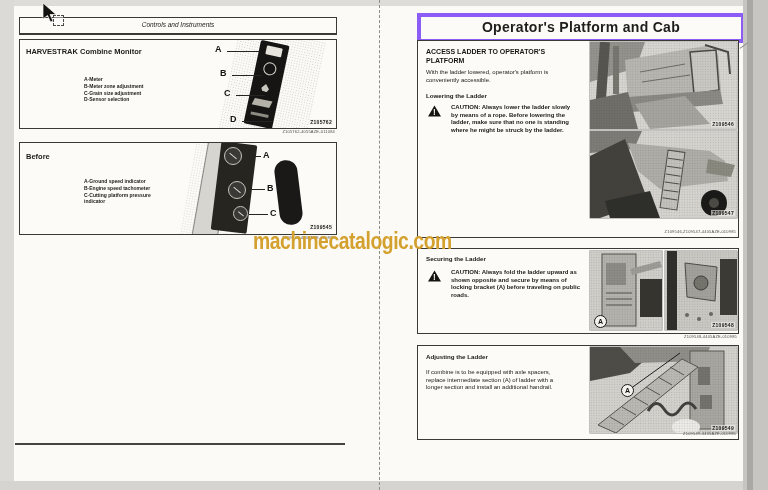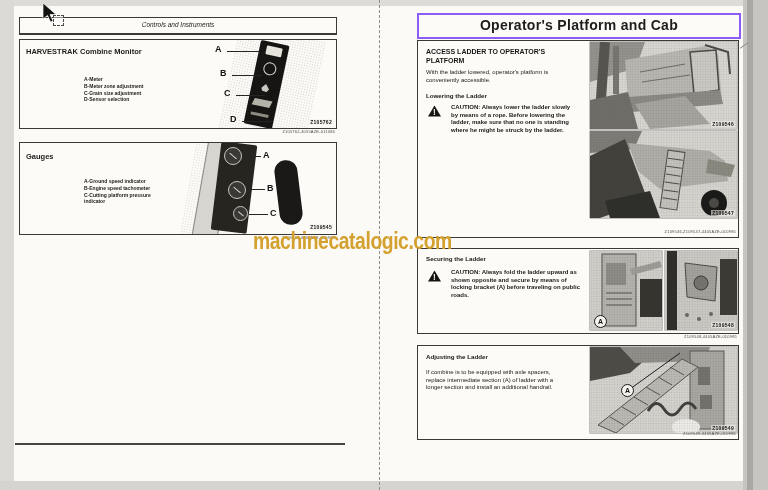--- a/index.html
+++ b/index.html
@@ -77,21 +77,21 @@
       <div class="lead" style="left:216px;top:55px;width:29px;"></div>
       <div class="callout-letter" style="left:204px;top:49px;">C</div>
       <div class="lead" style="left:222px;top:81px;width:30px;"></div>
       <div class="callout-letter" style="left:210px;top:75px;">D</div>
 
       <div class="figid" style="right:3px;bottom:3px;">Z105762</div>
     </div>
     <div class="cap right" style="left:5px;top:123px;width:316px;">Z105762-4055AZE-011084</div>
 
     <div class="pagebox" style="left:5px;top:136px;width:316px;height:91px;overflow:hidden;">
-      <div class="abs bold txt" style="left:6px;top:9px;font-size:7.5px;">Gauges</div>
+      <div class="abs bold txt" style="left:6px;top:9px;font-size:7.5px;">Before</div>
 
       <div class="abs" style="left:64px;top:35px;width:88px;">
         <div class="legend-item">A-Ground speed indicator</div>
         <div class="legend-item">B-Engine speed tachometer</div>
         <div class="legend-item">C-Cutting platform pressure indicator</div>
       </div>
 
       <div class="halftone" style="left:168px;top:-6px;width:60px;height:104px;opacity:.45;transform:rotate(10deg);"></div>
       <div class="abs" style="left:180px;top:-3px;width:24px;height:98px;background:#d6d5d0;border-left:1px solid #8b8a85;border-right:1px solid #8b8a85;transform:rotate(10deg);"></div>
       <div class="abs" style="left:196px;top:0px;width:36px;height:89px;background:#26251f;transform:rotate(7deg);border-radius:2px;"></div>
@@ -109,21 +109,21 @@
 
       <div class="figid" style="right:3px;bottom:4px;">Z109545</div>
     </div>
     <div class="cap right" style="left:5px;top:229px;width:316px;">Z109545-4405AZE-000985</div>
 
     <div class="abs" style="left:1px;top:437px;width:330px;height:2px;background:#454442;"></div>
   </div>
 
   <div class="abs" style="left:384px;top:6px;width:368px;height:475px;">
 
-    <div class="abs" style="left:33px;top:7px;width:320px;height:22px;border:2px solid #8b5cf6;background:#fcfbf8;">
+    <div class="abs" style="left:33px;top:7px;width:320px;height:22px;border:4px solid #8b5cf6;background:#fcfbf8;">
       <div class="bold txt center" style="font-size:14px;line-height:20px;letter-spacing:.3px;">Operator's Platform and Cab</div>
     </div>
 
     <div class="pagebox" style="left:33px;top:34px;width:320px;height:196px;">
       <div class="h-sec" style="left:8px;top:7px;width:150px;font-size:7px;line-height:8.5px;">ACCESS LADDER TO OPERATOR'S PLATFORM</div>
       <div class="body-sm" style="left:8px;top:28px;width:134px;">With the ladder lowered, operator's platform is conveniently accessible.</div>
       <div class="h-sec" style="left:8px;top:51px;font-size:6.2px;">Lowering the Ladder</div>
       <svg class="caution-tri" style="left:10px;top:64px;" viewBox="0 0 14 12">
         <polygon points="7,0 14,12 0,12" fill="#151411"></polygon>
         <text x="7" y="10.4" font-size="9" font-weight="bold" fill="#f4f3ee" text-anchor="middle" font-family="Liberation Sans, sans-serif">!</text>

